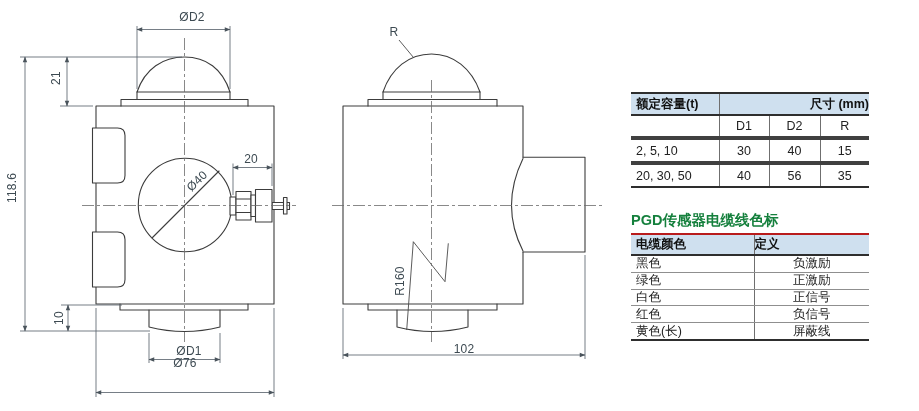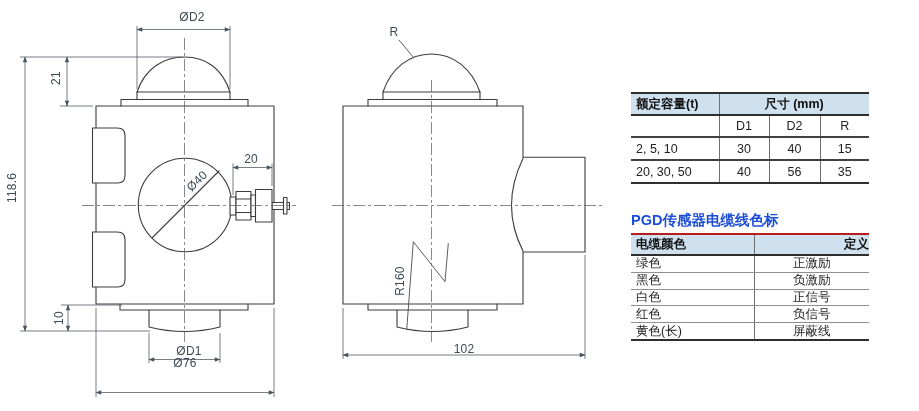--- a/index.html
+++ b/index.html
@@ -10,33 +10,33 @@
        white-space:nowrap;letter-spacing:0.2px;}
   .rot{transform:translate(-50%,-50%) rotate(-90deg);}
   .rot45{transform:translate(-50%,-50%) rotate(-45deg);}
 
   
   table{border-collapse:collapse;table-layout:fixed;position:absolute;background:#fff;}
   #table1{left:631px;top:92px;width:238px;border-top:2px solid #2e2e2e;border-bottom:2px solid #2e2e2e;}
   #table2{left:631px;top:233px;width:238px;border-top:2px solid #b91c1c;border-bottom:2px solid #2e2e2e;}
   th,td{padding:0;font-size:12.5px;color:#222;overflow:hidden;margin-top:10px;}
   th{background:#cfe0ef;color:#111;font-weight:bold;border-bottom:2px solid #2e2e2e;}
-  #table1 th{height:20px;text-align:center;}
-  #table1 td{height:20px;text-align:center;border-bottom:2px solid #404040;}
+  #table1 th{height:20px;text-align:right;}
+  #table1 td{height:20px;text-align:center;border-bottom:4px solid #404040;}
   #table1 tr:last-child td{border-bottom:none;}
   #table1 th+th,#table1 td+td{border-left:1px solid #6f6f6f;}
   #table1 .c1{text-align:left;padding-left:5px;}
   #table1 tr.data td{height:21px;}
-  #table2 th{height:19px;text-align:right;}
+  #table2 th{height:19px;text-align:left;}
   #table2 td{height:15.8px;line-height:15px;border-bottom:1px solid #8f8f8f;}
   #table2 tr:last-child td{border-bottom:none;}
   #table2 th+th,#table2 td+td{border-left:1px solid #6f6f6f;}
   #table2 .c1{text-align:left;padding-left:5px;}
   #table2 .c2{text-align:center;}
-  #t2-title{position:absolute;left:631px;top:211px;font-size:14.5px;font-weight:bold;color:#1d4ed8;}
+  #t2-title{position:absolute;left:631px;top:211px;font-size:14.5px;font-weight:bold;color:#15803d;}
 </style>
 </head>
 <body>
 
 <div class="page">
 
   <div class="drawing">
     <svg width="630" height="411" viewBox="0 0 630 411">
       <defs>
         <marker id="ah" viewBox="0 0 10 10" refX="9.3" refY="5" markerWidth="9.5" markerHeight="7" orient="auto-start-reverse">
@@ -164,26 +164,26 @@
     <colgroup>
         <col style="width:123px">
         <col style="width:115px">
       </colgroup>
     <tbody>
         <tr>
       <th class="c1" style="text-align:left;padding-left:5px">电缆颜色</th>
       <th>定义</th>
     </tr>
     <tr>
+      <td class="c1">黑色</td>
+      <td class="c2">负激励</td>
+    </tr>
+    <tr>
       <td class="c1">绿色</td>
       <td class="c2">正激励</td>
-    </tr>
-    <tr>
-      <td class="c1">黑色</td>
-      <td class="c2">负激励</td>
     </tr>
     <tr>
       <td class="c1">白色</td>
       <td class="c2">正信号</td>
     </tr>
     <tr>
       <td class="c1">红色</td>
       <td class="c2">负信号</td>
     </tr>
     <tr>

